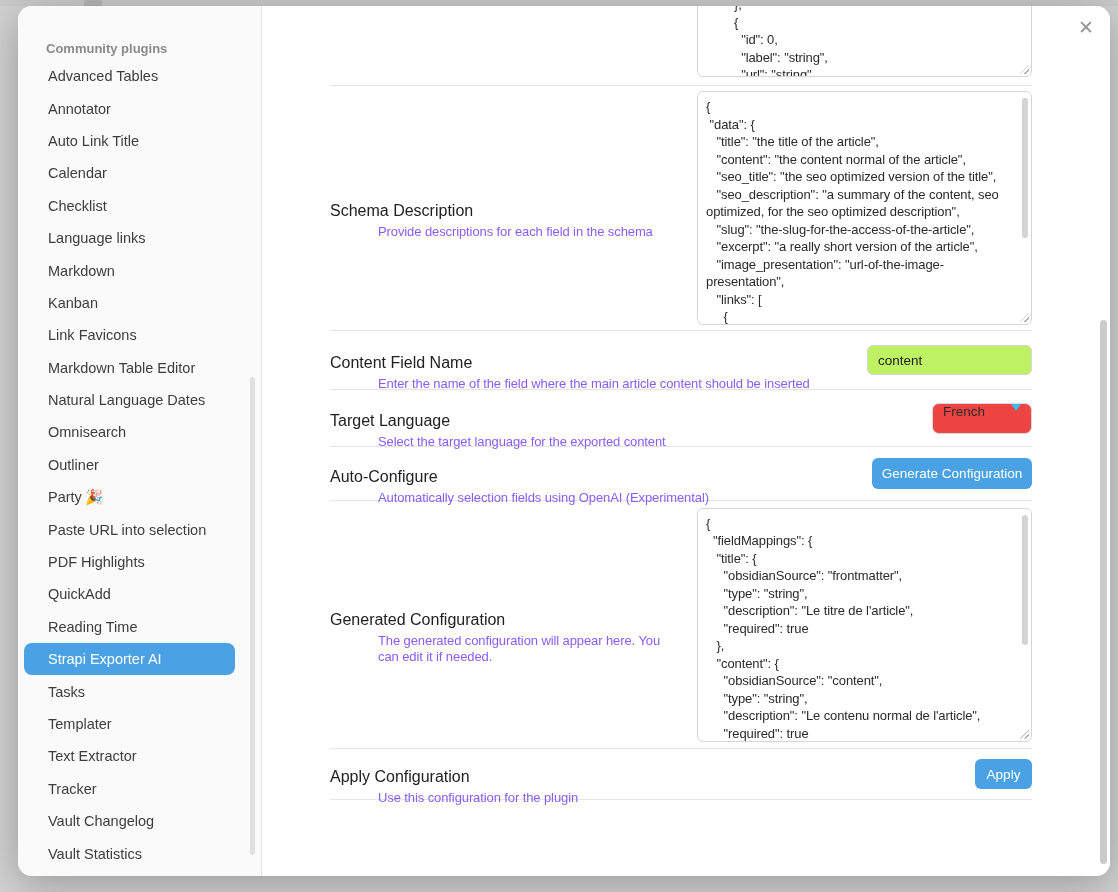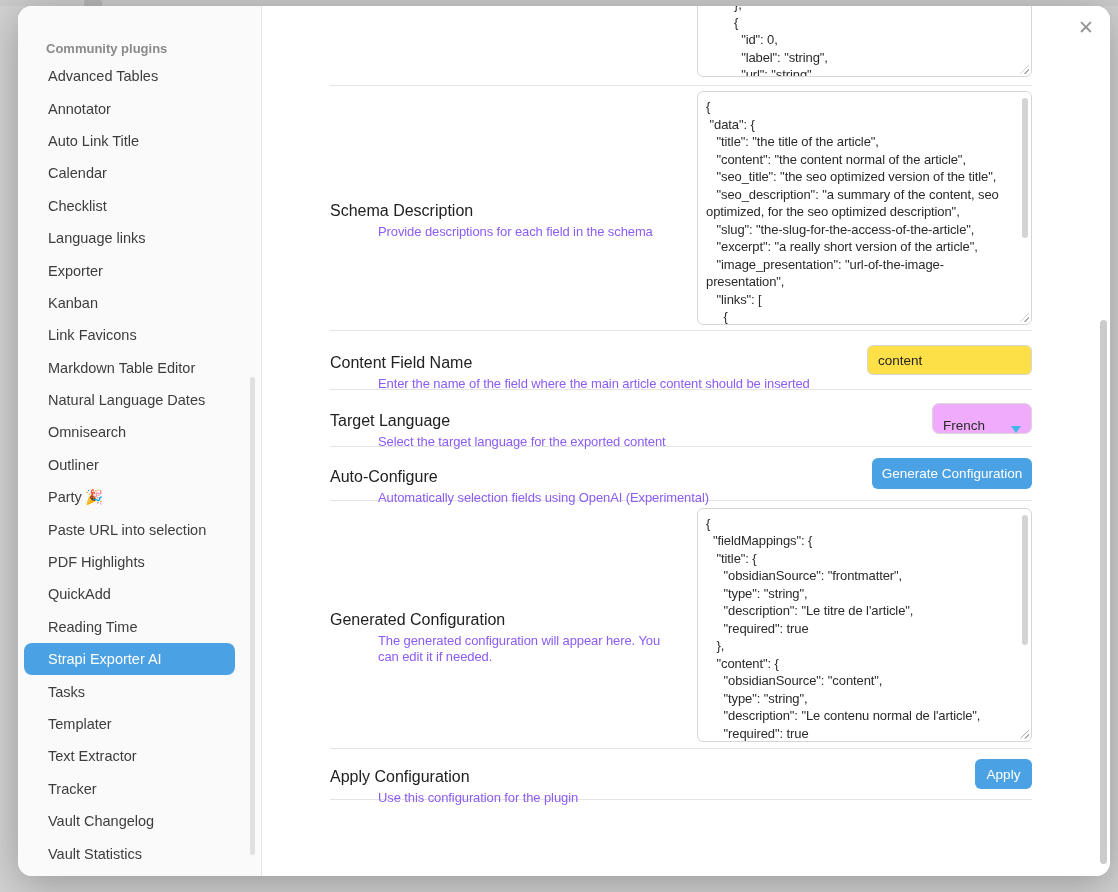--- a/index.html
+++ b/index.html
@@ -49,24 +49,24 @@
              background:repeating-linear-gradient(135deg, transparent 0 2px, #ababab 2px 3.5px);
              -webkit-clip-path:polygon(100% 0, 100% 100%, 0 100%); clip-path:polygon(100% 0, 100% 100%, 0 100%); }
   .ta-thumb { position:absolute; right:3px; width:6px; background:#d4d4d4; border-radius:3px; }
   .ta1 { position:absolute; right:0; top:-17px; height:88px; }
   .ta2 { height:234px; }
   .ta3 { height:234px; }
   .ta2 .ta-thumb { top:6px; height:140px; }
   .ta3 .ta-thumb { top:6px; height:130px; }
 
   .text-input { width:165px; height:30px; border:1px solid #d6d6d6; border-radius:6px; padding:0 10px;
-                font-family:"Liberation Sans", sans-serif; font-size:13.5px; color:#222; background:#fde047; flex:none; }
-
-  .dropdown { width:100px; height:31px; background:#f0abfc; border:1px solid #d8d8d8; border-radius:7px;
-              display:flex; align-items:flex-end; justify-content:space-between; padding:0 10px; flex:none; cursor:pointer; }
+                font-family:"Liberation Sans", sans-serif; font-size:13.5px; color:#222; background:#bef264; flex:none; }
+
+  .dropdown { width:100px; height:31px; background:#ef4444; border:1px solid #d8d8d8; border-radius:7px;
+              display:flex; align-items:flex-start; justify-content:space-between; padding:0 10px; flex:none; cursor:pointer; }
   .dropdown-label { font-size:13.5px; color:#2b2b2b; }
   .dropdown-arrow { width:0; height:0; border-left:5.5px solid transparent; border-right:5.5px solid transparent;
                     border-top:7px solid #41b8ea; }
 
   .btn { background:#4aa1e3; color:#ffffff; border:none; border-radius:6px; font-family:"Liberation Sans", sans-serif;
          font-size:13.5px; display:flex; align-items:center; justify-content:center; flex:none; cursor:pointer; }
   .btn-generate { width:160px; height:31px; }
   .btn-apply { width:57px; height:30px; }
 </style>
 </head>
@@ -79,21 +79,21 @@
   <div class="modal">
 
     <div class="sidebar">
       <div class="sidebar-heading">Community plugins</div>
       <div class="sidebar-item">Advanced Tables</div>
       <div class="sidebar-item">Annotator</div>
       <div class="sidebar-item">Auto Link Title</div>
       <div class="sidebar-item">Calendar</div>
       <div class="sidebar-item">Checklist</div>
       <div class="sidebar-item">Language links</div>
-      <div class="sidebar-item">Exporter</div>
+      <div class="sidebar-item">Markdown</div>
       <div class="sidebar-item">Kanban</div>
       <div class="sidebar-item">Link Favicons</div>
       <div class="sidebar-item">Markdown Table Editor</div>
       <div class="sidebar-item">Natural Language Dates</div>
       <div class="sidebar-item">Omnisearch</div>
       <div class="sidebar-item">Outliner</div>
       <div class="sidebar-item">Party 🎉</div>
       <div class="sidebar-item">Paste URL into selection</div>
       <div class="sidebar-item">PDF Highlights</div>
       <div class="sidebar-item">QuickAdd</div>

